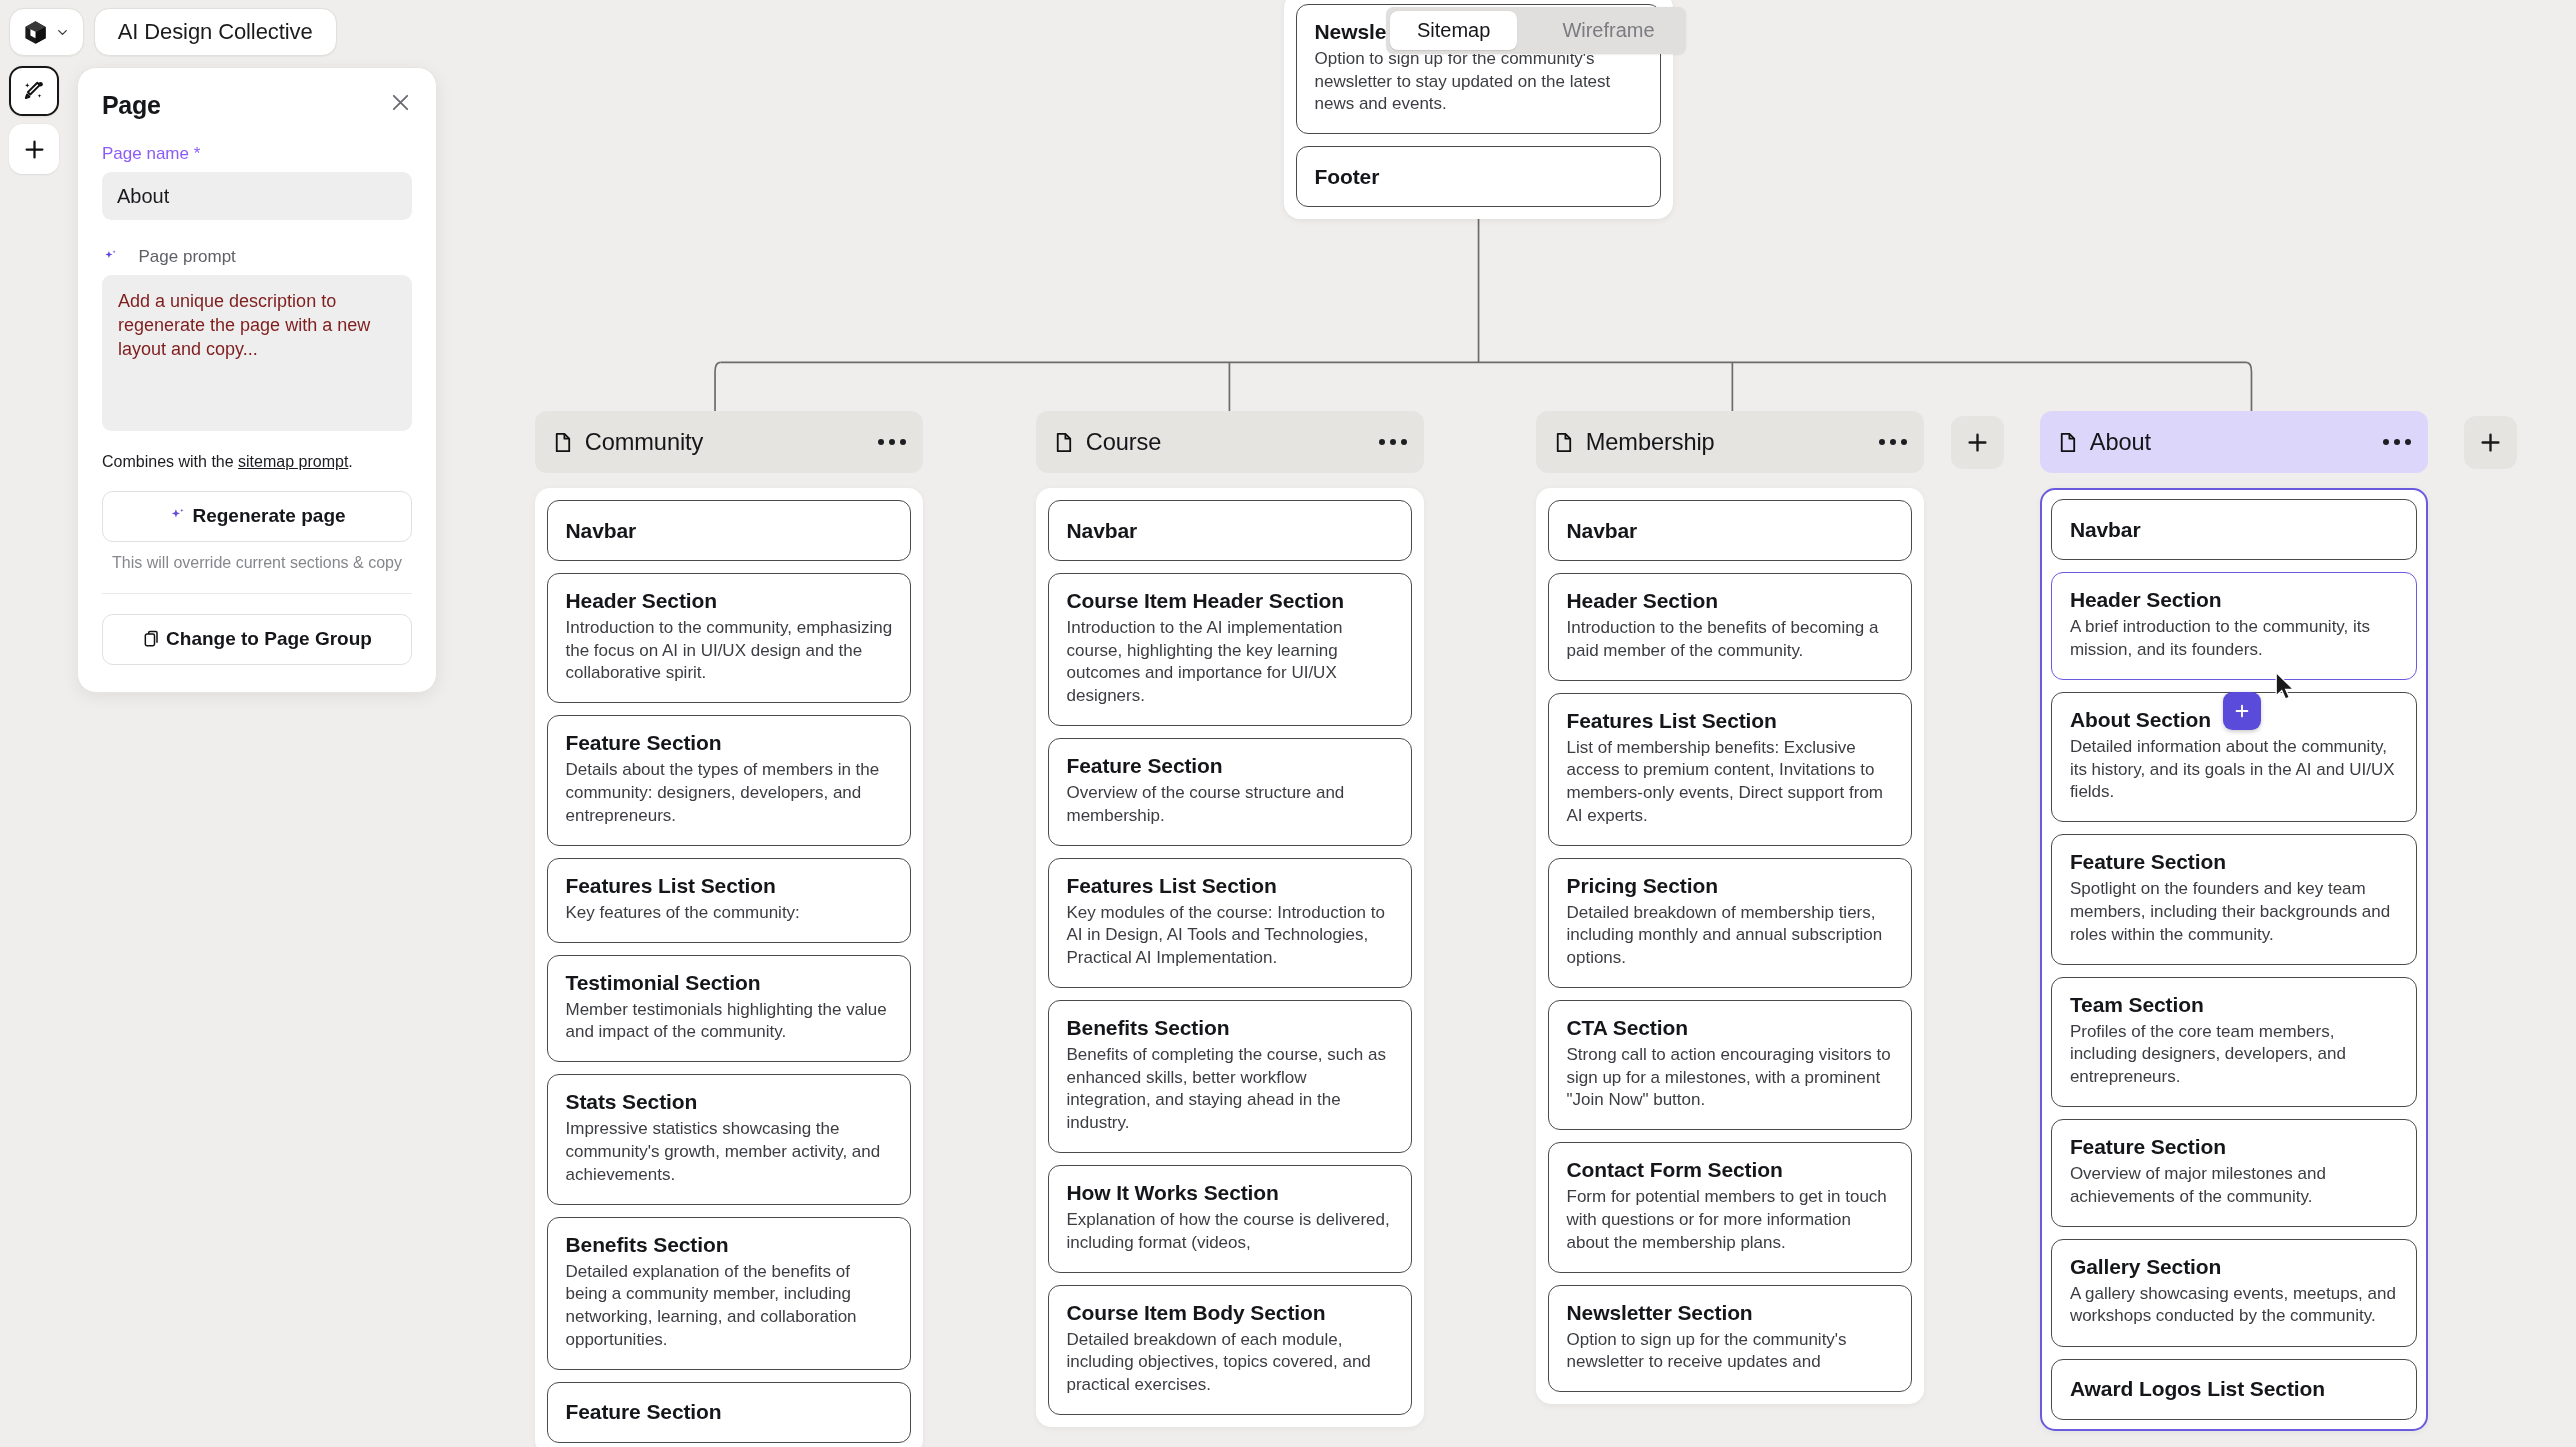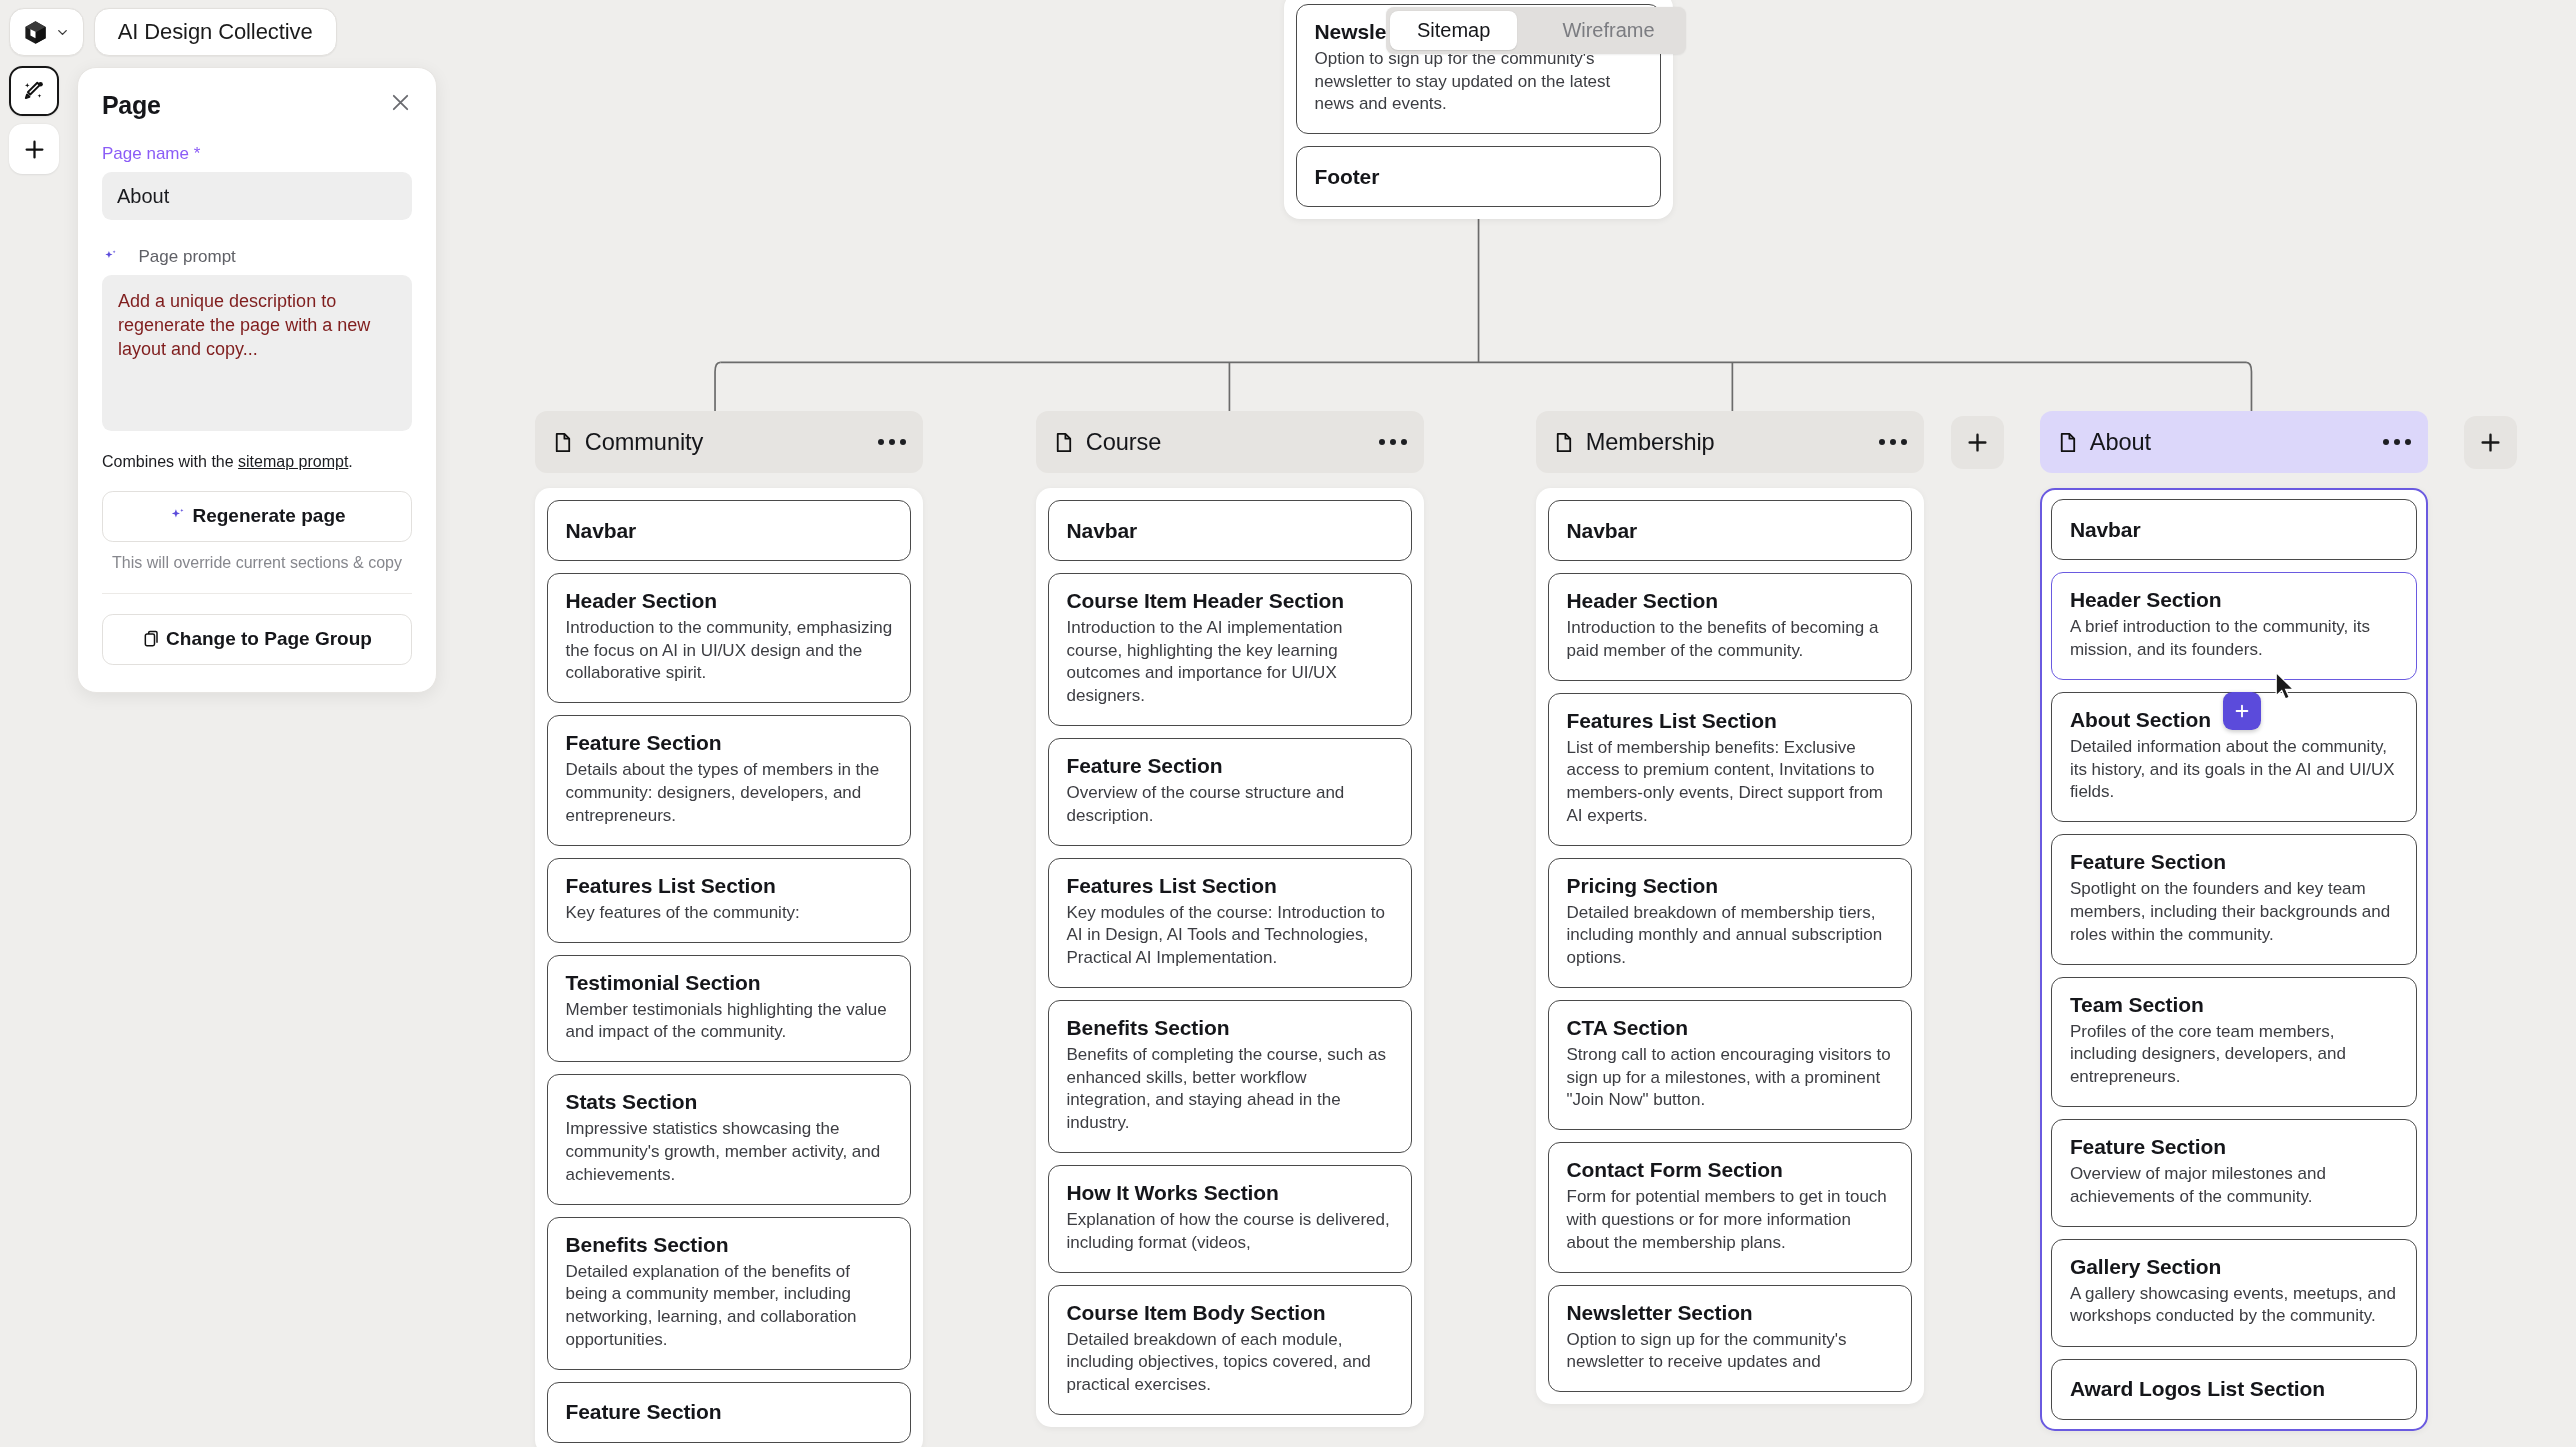--- a/index.html
+++ b/index.html
@@ -296,21 +296,21 @@
       <div class="col-body">
         <div class="sec-card plain">
           <div class="sec-title">Navbar</div>
         </div>
         <div class="sec-card">
           <div class="sec-title">Course Item Header Section</div>
           <div class="sec-desc">Introduction to the AI implementation course, highlighting the key learning outcomes and importance for UI/UX designers.</div>
         </div>
         <div class="sec-card">
           <div class="sec-title">Feature Section</div>
-          <div class="sec-desc">Overview of the course structure and description.</div>
+          <div class="sec-desc">Overview of the course structure and membership.</div>
         </div>
         <div class="sec-card">
           <div class="sec-title">Features List Section</div>
           <div class="sec-desc">Key modules of the course: Introduction to AI in Design, AI Tools and Technologies, Practical AI Implementation.</div>
         </div>
         <div class="sec-card">
           <div class="sec-title">Benefits Section</div>
           <div class="sec-desc">Benefits of completing the course, such as enhanced skills, better workflow integration, and staying ahead in the industry.</div>
         </div>
         <div class="sec-card">

